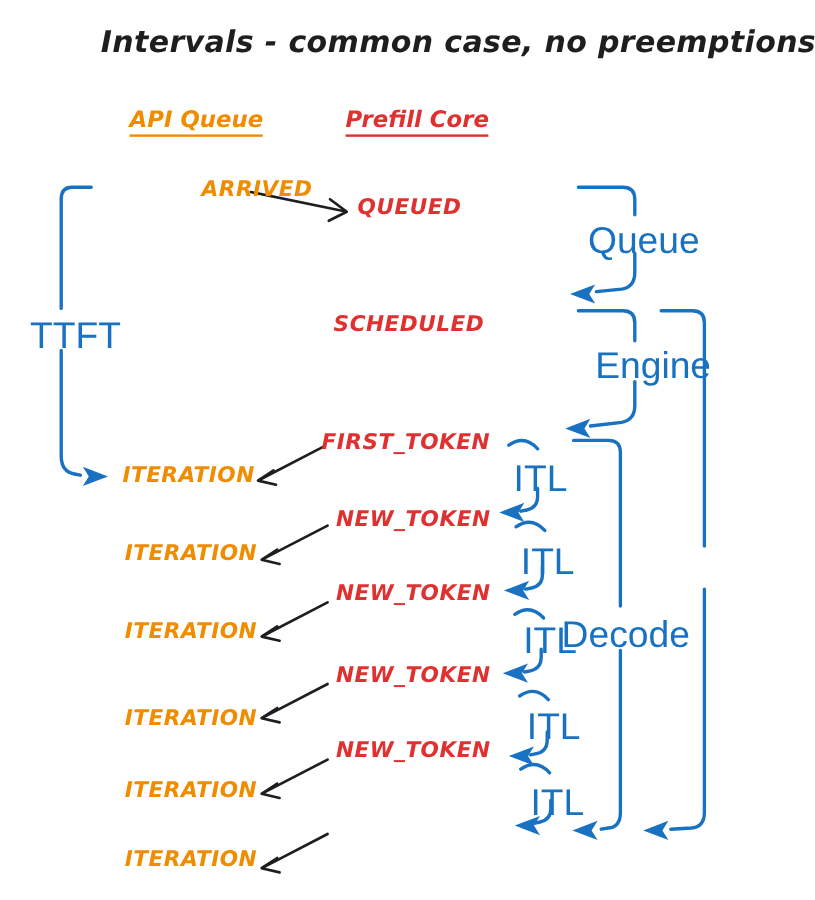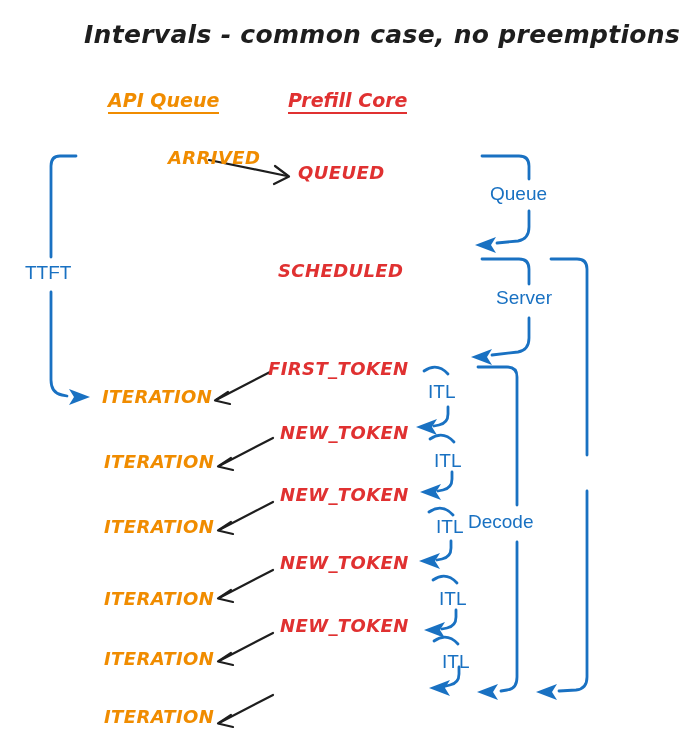--- a/index.html
+++ b/index.html
@@ -18,21 +18,21 @@
   .colhead{
     font-family:"DejaVu Sans",sans-serif;font-style:italic;font-weight:700;
     font-size:19px;padding-bottom:1px;border-bottom:2px solid currentColor;
   }
   .event{
     font-family:"DejaVu Sans",sans-serif;font-style:italic;font-weight:700;
     font-size:18px;letter-spacing:.4px;
   }
   .interval{
     font-family:"Liberation Sans",sans-serif;font-weight:400;
-    font-size:19px;color:var(--blue);
+    font-size:31px;color:var(--blue);
   }
   .orange{color:var(--orange);} .red{color:var(--red);}
   svg{position:absolute;left:0;top:0;}
   svg .bl{stroke:var(--blue);stroke-width:2.8;fill:none;stroke-linecap:round;stroke-linejoin:round;}
   svg .blf{fill:var(--blue);stroke:none;}
   svg .bk{stroke:var(--ink);stroke-width:2.2;fill:none;stroke-linecap:round;stroke-linejoin:round;}
 </style>
 </head>
 <body>
 
@@ -134,21 +134,21 @@
 
   <div class="abs event orange" style="left:102px;top:386px;">ITERATION</div>
   <div class="abs event orange" style="left:104px;top:451px;">ITERATION</div>
   <div class="abs event orange" style="left:104px;top:516px;">ITERATION</div>
   <div class="abs event orange" style="left:104px;top:588px;">ITERATION</div>
   <div class="abs event orange" style="left:104px;top:648px;">ITERATION</div>
   <div class="abs event orange" style="left:104px;top:706px;">ITERATION</div>
 
   <div class="abs interval" style="left:25px;top:262px;">TTFT</div>
   <div class="abs interval" style="left:490px;top:183px;">Queue</div>
-  <div class="abs interval" style="left:496px;top:287px;">Server</div>
+  <div class="abs interval" style="left:496px;top:287px;">Engine</div>
   <div class="abs interval" style="left:468px;top:511px;">Decode</div>
 
   <div class="abs interval" style="left:428px;top:381px;">ITL</div>
   <div class="abs interval" style="left:434px;top:450px;">ITL</div>
   <div class="abs interval" style="left:436px;top:516px;">ITL</div>
   <div class="abs interval" style="left:439px;top:588px;">ITL</div>
   <div class="abs interval" style="left:442px;top:651px;">ITL</div>
 
 </div>
 

